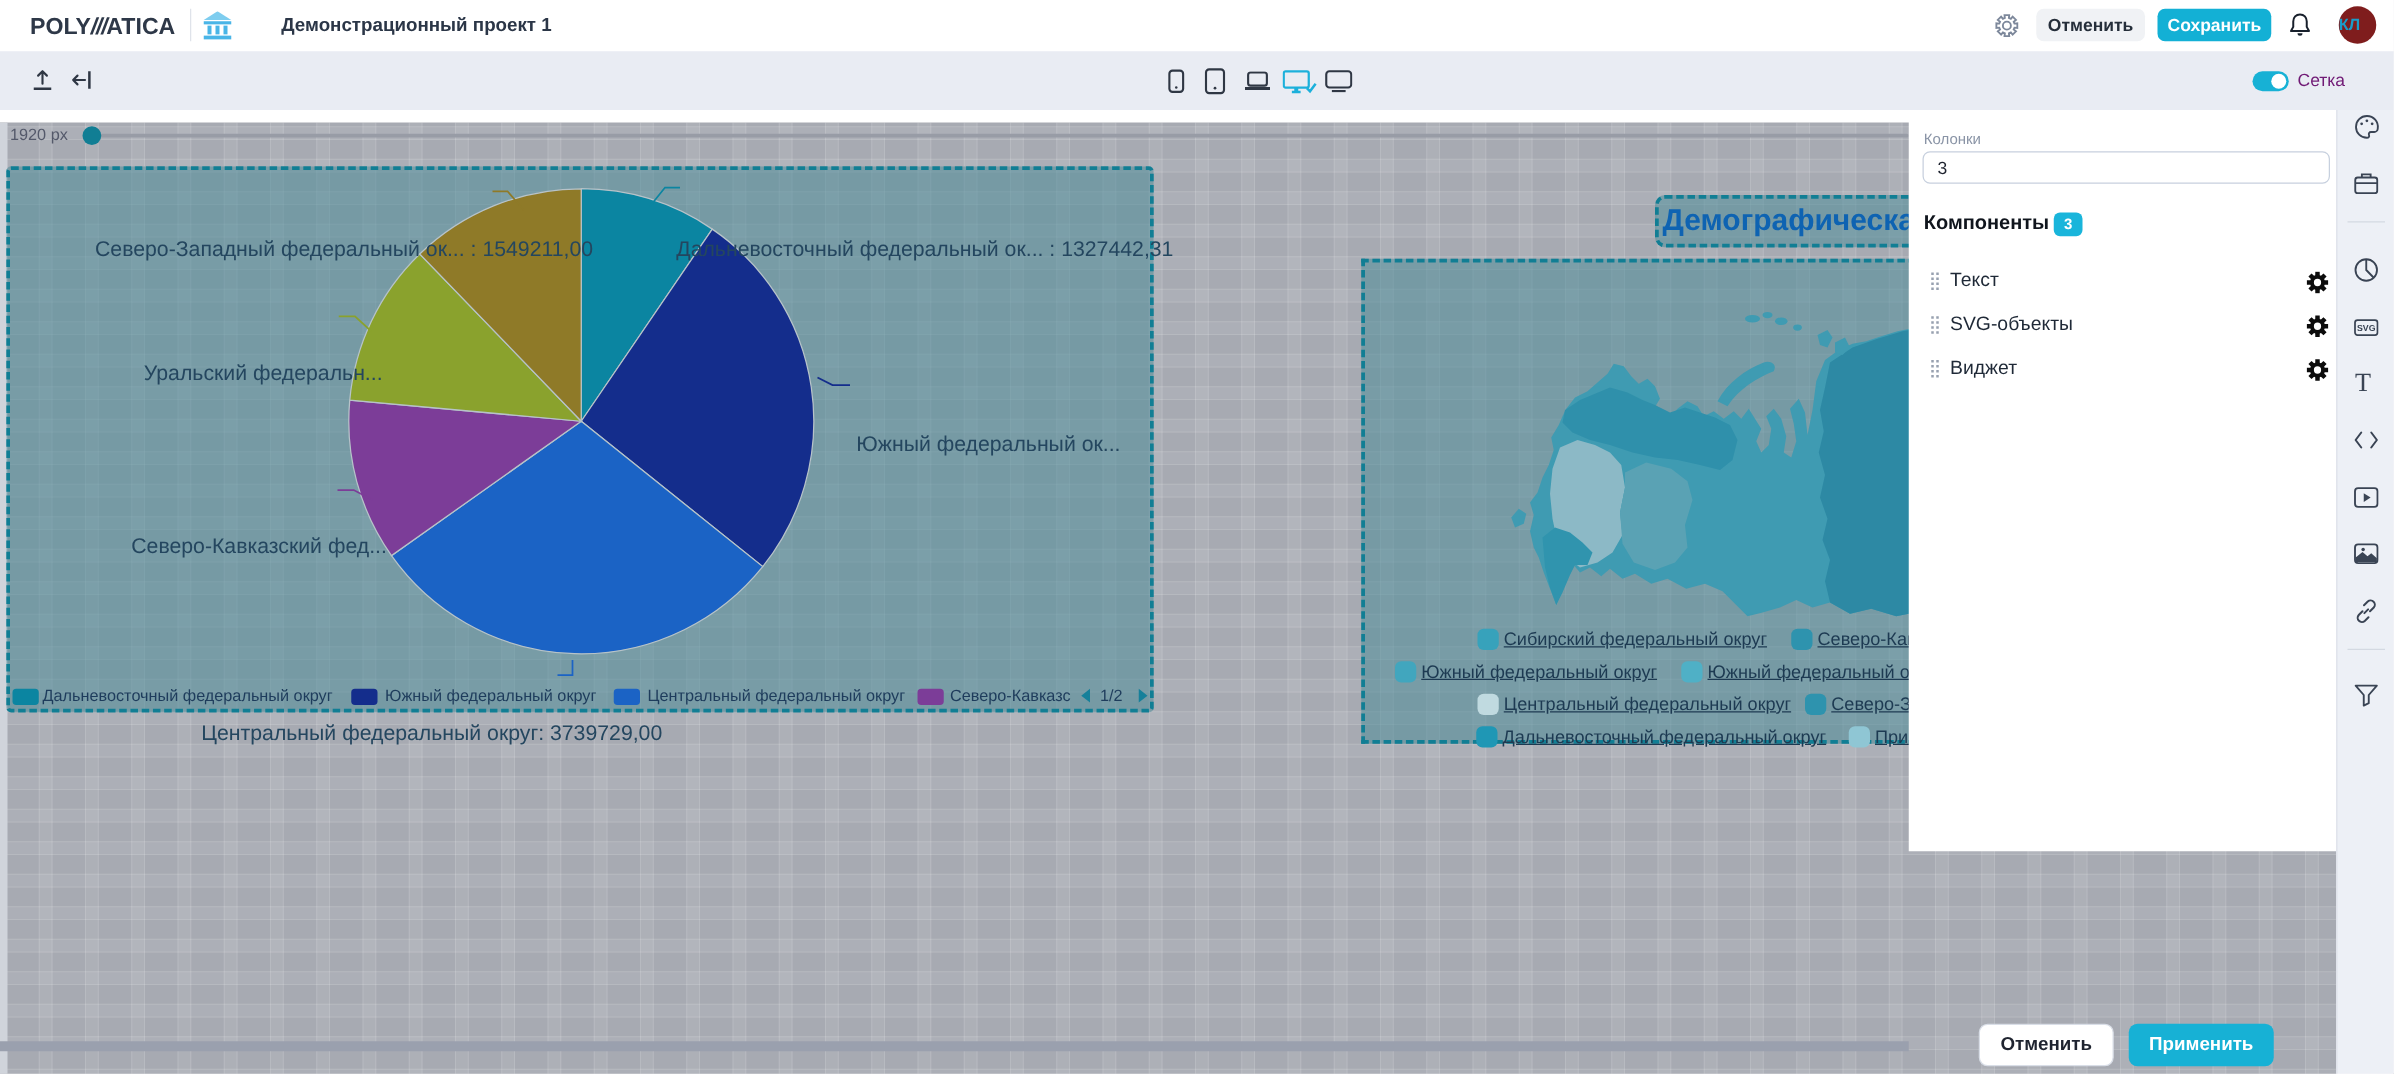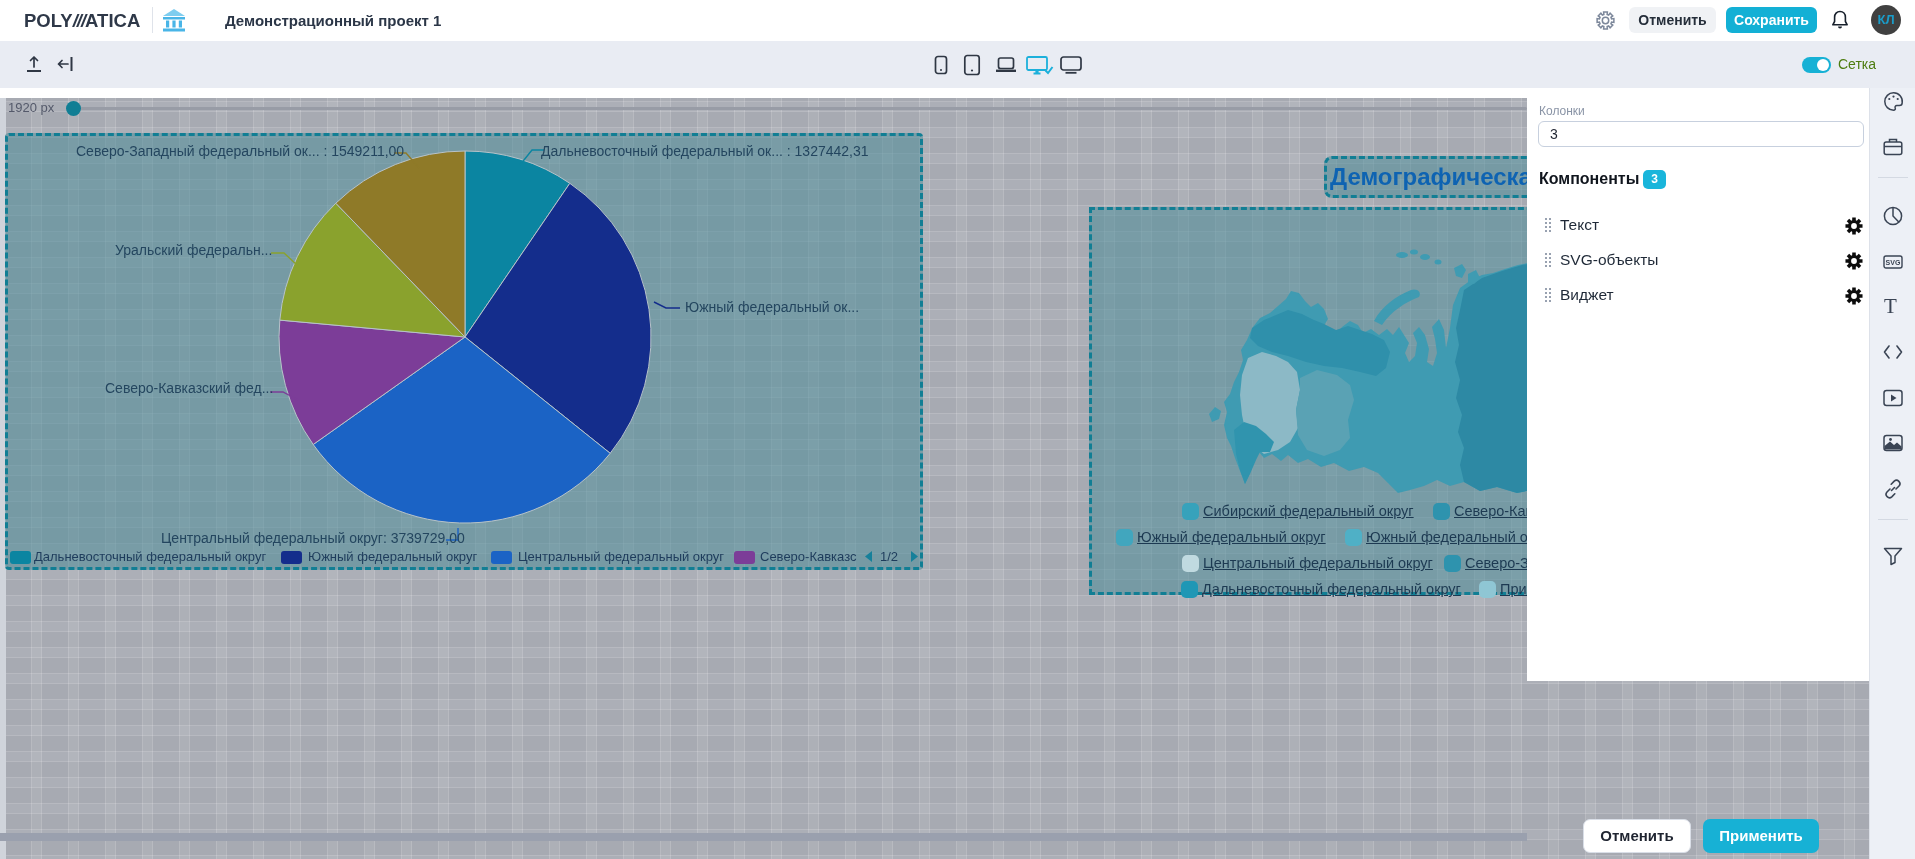--- a/index.html
+++ b/index.html
@@ -9,25 +9,25 @@
 
 
 #header { position:absolute; left:0; top:0; width:1915px; height:41px; background:#fff; }
 #logo { position:absolute; left:24px; top:10px; font-size:18.5px; font-weight:bold; color:#2e3848; letter-spacing:0px; }
 #logo i { font-style:italic; font-weight:bold; letter-spacing:-1px; }
 #hdiv { position:absolute; left:152px; top:7px; width:1px; height:26px; background:#dfe3ea; }
 #ptitle { position:absolute; left:206px; top:12px; font-size:15px; font-weight:bold; color:#2b3647;margin-left:19px; }
 .hbtn { position:absolute; top:7px; height:26px; border-radius:6px; font-size:14px; font-weight:bold; line-height:26px; text-align:center; }
 #btn-cancel { left:1629px; width:87px; background:#f0f2f5; color:#252e3a; }
 #btn-save { left:1726px; width:91px; background:#13b0d5; color:#fff; }
-#avatar { position:absolute; left:1871px; top:5px; width:30px; height:30px; border-radius:50%; background:#404040; color:#1a9cc9; font-size:13px; font-weight:bold; text-align:center; line-height:30px; }
+#avatar { position:absolute; left:1871px; top:5px; width:30px; height:30px; border-radius:50%; background:#7f1d1d; color:#1a9cc9; font-size:13px; font-weight:bold; line-height:30px; }
 
 
 #toolbar { position:absolute; left:0; top:41px; width:1915px; height:47px; background:#e9ecf3; }
-#grid-label { position:absolute; left:1838px; top:15px; font-size:14px; color:#4d7c0f; }
+#grid-label { position:absolute; left:1838px; top:15px; font-size:14px; color:#701a75; }
 #toggle { position:absolute; left:1802px; top:16px; width:29px; height:16px; border-radius:8px; background:#17b1d5; }
 #toggle::after { content:""; position:absolute; right:2px; top:2px; width:12px; height:12px; border-radius:50%; background:#fff; }
 
 
 #canvas { position:absolute; left:0; top:98px; width:1869px; height:771px; overflow:hidden;
   background-color:#a7aab2;
   background-image:
     linear-gradient(to right, rgba(255,255,255,0.19) 0 1px, rgba(255,255,255,0.07) 1px 10px, rgba(255,255,255,0.19) 10px 11px, rgba(0,0,0,0) 11px 37px),
     linear-gradient(to bottom, rgba(255,255,255,0.18) 0 1px, rgba(255,255,255,0.06) 1px 10px, rgba(255,255,255,0.18) 10px 11px, rgba(0,0,0,0) 11px 26px);
   background-size:37px 100%, 100% 26px;
@@ -39,21 +39,21 @@
 #sliderdot { position:absolute; left:66px; top:3px; width:15px; height:15px; border-radius:50%; background:#117e94; }
 
 
 .widget { position:absolute; background:rgba(78,141,153,0.55); border:3px dashed #117e94; }
 #w-pie { left:5px; top:35px; width:918px; height:437px; border-radius:4px; }
 #w-title { left:1324px; top:58px; width:400px; height:42px; border-radius:8px; }
 #w-title div { margin:2px 0 0 3px; font-size:24px; line-height:32px; font-weight:bold; color:#0e63b2; white-space:nowrap; }
 #w-map { left:1089px; top:109px; width:560px; height:388px; }
 
 
-.plab { position:absolute; font-size:14px; color:#24465f; white-space:nowrap; }
+.plab { position:absolute; font-size:17px; color:#24465f; white-space:nowrap;margin-top:47px; }
 
 .pleg { position:absolute; bottom:1px; left:0px; right:0px; height:20px; font-size:13px; color:#1e3c5c; white-space:nowrap; }
 .pleg .sq { position:absolute; top:5px; width:21px; height:13px; border-radius:3px; }
 .pleg span.t { position:absolute; top:3px; }
 
 
 .mrow { position:absolute; font-size:14.5px; color:#1d3a52; white-space:nowrap;text-decoration:underline; }
 .mrow .sq { display:inline-block; width:17px; height:17px; border-radius:5px; margin-right:4px; vertical-align:-4px; }
 
 

